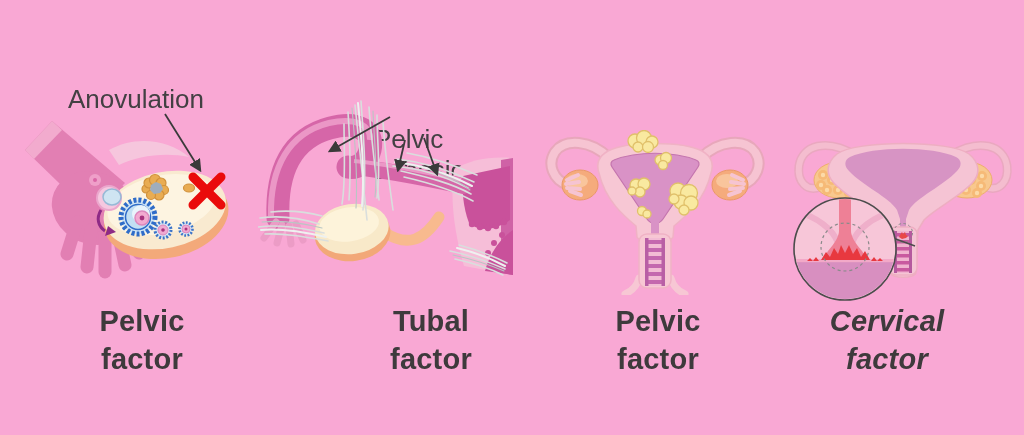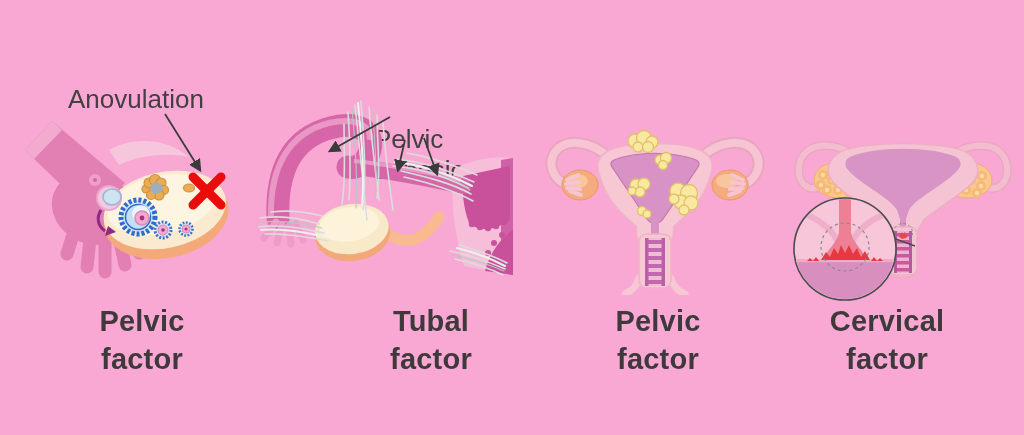--- a/index.html
+++ b/index.html
@@ -20,21 +20,21 @@
   #anov{left:68px;top:84px;}
   #pelv{left:374px;top:76px;margin-top:48px;}
   .caption{
     position:absolute;top:302px;width:210px;text-align:center;
     font-size:29px;line-height:38px;font-weight:700;color:#3e3a3c;
     white-space:pre-line;letter-spacing:0.2px;
   }
   #cap-ovarian {left:37px;}
   #cap-tubal   {left:326px;}
   #cap-uterine {left:553px;}
-  #cap-cervical{left:782px;}
+  #cap-cervical{left:782px;font-style:italic;}
 </style>
 </head>
 <body>
 
 <div class="canvas">
 
   <div class="annotation" id="anov">Anovulation</div>
 
   <svg class="art" id="art-ovarian" width="215" height="195" viewBox="0 0 215 195">
     <defs>

